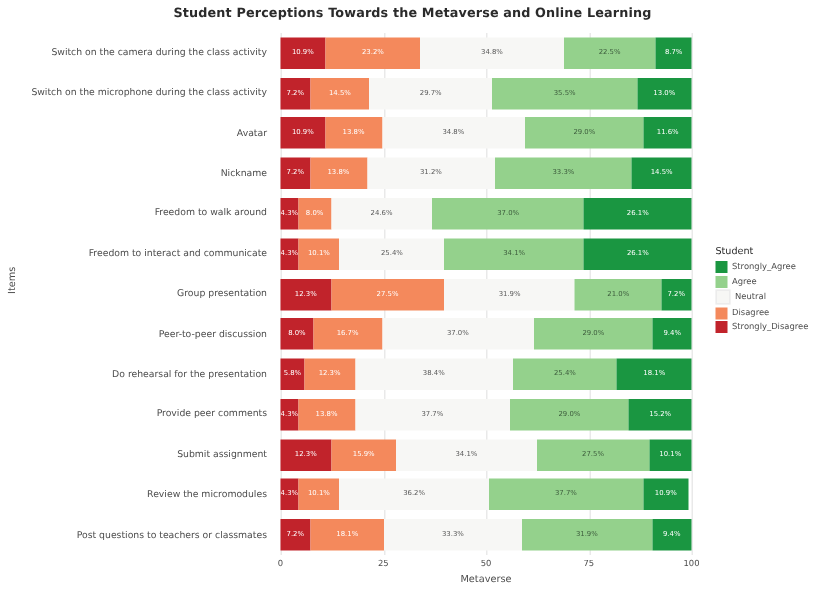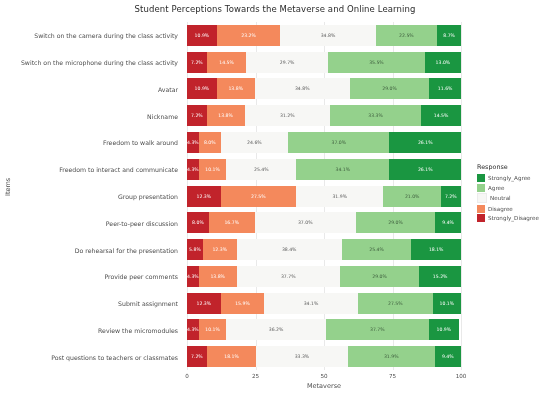--- a/index.html
+++ b/index.html
@@ -11,20 +11,21 @@
     overflow:hidden;
   }
   #chart-root{position:relative;width:550px;height:396px;}
 
   .chart-title{
     position:absolute;top:4px;left:0;width:550px;
     text-align:center;
     font-size:8.5px;
     color:#2b2b2b;
     letter-spacing:0.1px;
+    font-weight:bold;
   }
 
   
   .plot{
     position:absolute;
     left:187px;top:22px;
     width:274px;height:348px;
   }
   .gridlayer{position:absolute;inset:0;}
   .gridline{
@@ -235,21 +236,21 @@
   <div class="xaxis" id="xaxis">
     <div class="xaxis-title">Metaverse</div>
   <div class="xtick" style="left: 0px;">0</div>
       <div class="xtick" style="left: 68.5px;">25</div>
       <div class="xtick" style="left: 137px;">50</div>
       <div class="xtick" style="left: 205.5px;">75</div>
       <div class="xtick" style="left: 274px;">100</div>
     </div>
 
   <div class="legend">
-    <div class="legend-title">Response</div>
+    <div class="legend-title">Student</div>
     <div id="legend-items">
         <div class="legend-item">
           <span class="legend-swatch" style="background: rgb(26, 150, 65);"></span>
           <span class="legend-label">Strongly_Agree</span>
         </div>
         <div class="legend-item">
           <span class="legend-swatch" style="background: rgb(148, 209, 140);"></span>
           <span class="legend-label">Agree</span>
         </div>
         <div class="legend-item">

